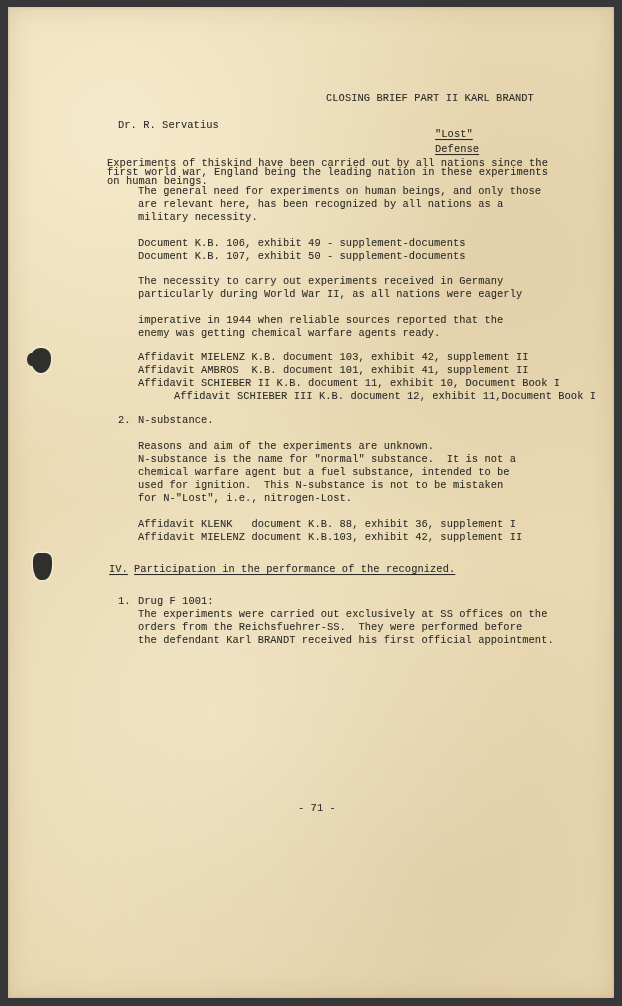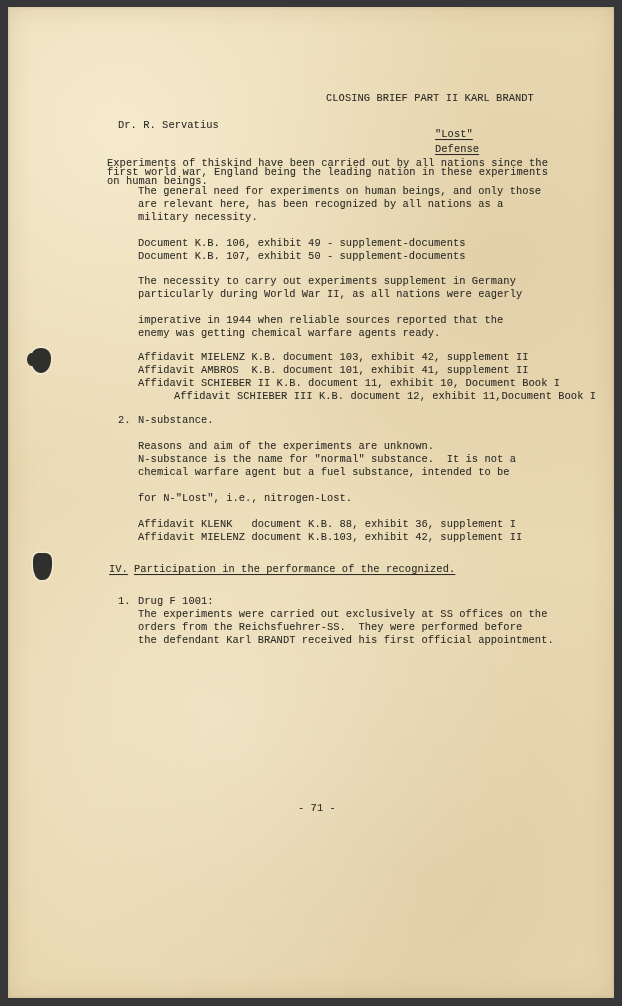--- a/index.html
+++ b/index.html
@@ -140,36 +140,37 @@
       <div class="tline col-flush" style="top:159px;">first world war, England being the leading nation in these experiments</div>
       <div class="tline col-flush" style="top:168px;">on human beings.</div>
 
       <div class="tline col-body" style="top:178px;">The general need for experiments on human beings, and only those</div>
       <div class="tline col-body" style="top:191px;">are relevant here, has been recognized by all nations as a</div>
       <div class="tline col-body" style="top:204px;">military necessity.</div>
 
       <div class="tline col-body" style="top:230px;">Document K.B. 106, exhibit 49 - supplement-documents</div>
       <div class="tline col-body" style="top:243px;">Document K.B. 107, exhibit 50 - supplement-documents</div>
 
-      <div class="tline col-body" style="top:268px;">The necessity to carry out experiments supplement in Germany</div>
+      <div class="tline col-body" style="top:268px;">The necessity to carry out experiments received in Germany</div>
       <div class="tline col-body" style="top:281px;">particularly during World War II, as all nations were eagerly</div>
       <div class="tline col-body" style="top:307px;">imperative in 1944 when reliable sources reported that the</div>
       <div class="tline col-body" style="top:320px;">enemy was getting chemical warfare agents ready.</div>
 
       <div class="tline col-body" style="top:344px;">Affidavit MIELENZ K.B. document 103, exhibit 42, supplement II</div>
       <div class="tline col-body" style="top:357px;">Affidavit AMBROS  K.B. document 101, exhibit 41, supplement II</div>
       <div class="tline col-body" style="top:370px;">Affidavit SCHIEBER II K.B. document 11, exhibit 10, Document Book I</div>
       <div class="tline col-body" style="top:383px;margin-left:36px;">Affidavit SCHIEBER III K.B. document 12, exhibit 11,Document Book I</div>
 
       <div class="tline col-num" style="top:407px;">2.</div>
       <div class="tline col-body" style="top:407px;">N-substance.</div>
 
       <div class="tline col-body" style="top:433px;">Reasons and aim of the experiments are unknown.</div>
       <div class="tline col-body" style="top:446px;">N-substance is the name for "normal" substance.  It is not a</div>
       <div class="tline col-body" style="top:459px;">chemical warfare agent but a fuel substance, intended to be</div>
+      <div class="tline col-body" style="top:472px;">used for ignition.  This N-substance is not to be mistaken</div>
       <div class="tline col-body" style="top:485px;">for N-"Lost", i.e., nitrogen-Lost.</div>
 
       <div class="tline col-body" style="top:511px;">Affidavit KLENK   document K.B. 88, exhibit 36, supplement I</div>
       <div class="tline col-body" style="top:524px;">Affidavit MIELENZ document K.B.103, exhibit 42, supplement II</div>
 
       <div class="tline col-sec u" style="top:556px;">IV.</div>
       <div class="tline u" style="top:556px; left:126px;">Participation in the performance of the recognized.</div>
 
       <div class="tline col-num" style="top:588px;">1.</div>
       <div class="tline col-body" style="top:588px;">Drug F 1001:</div>

